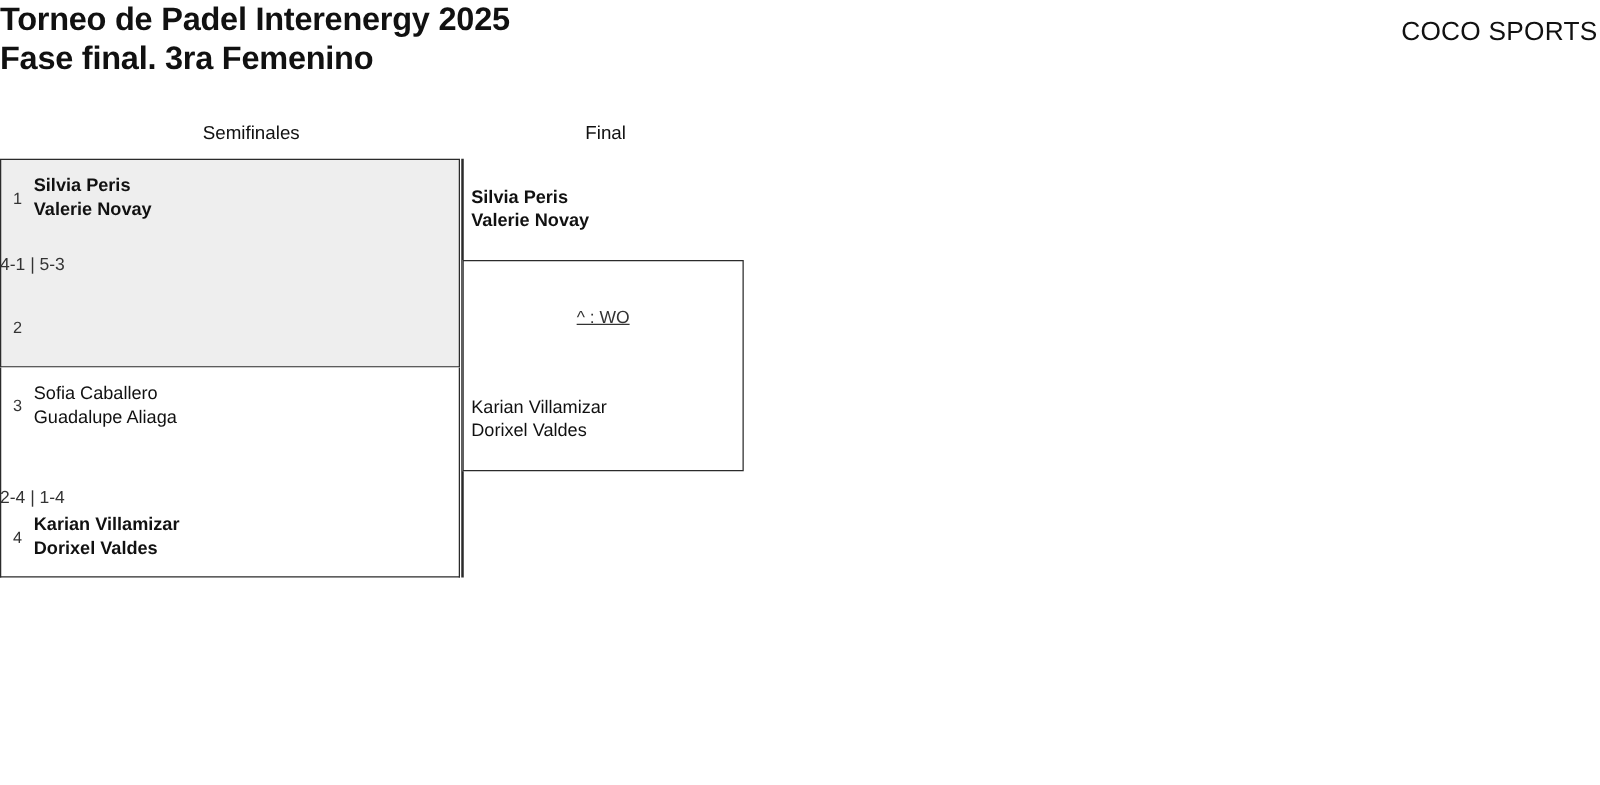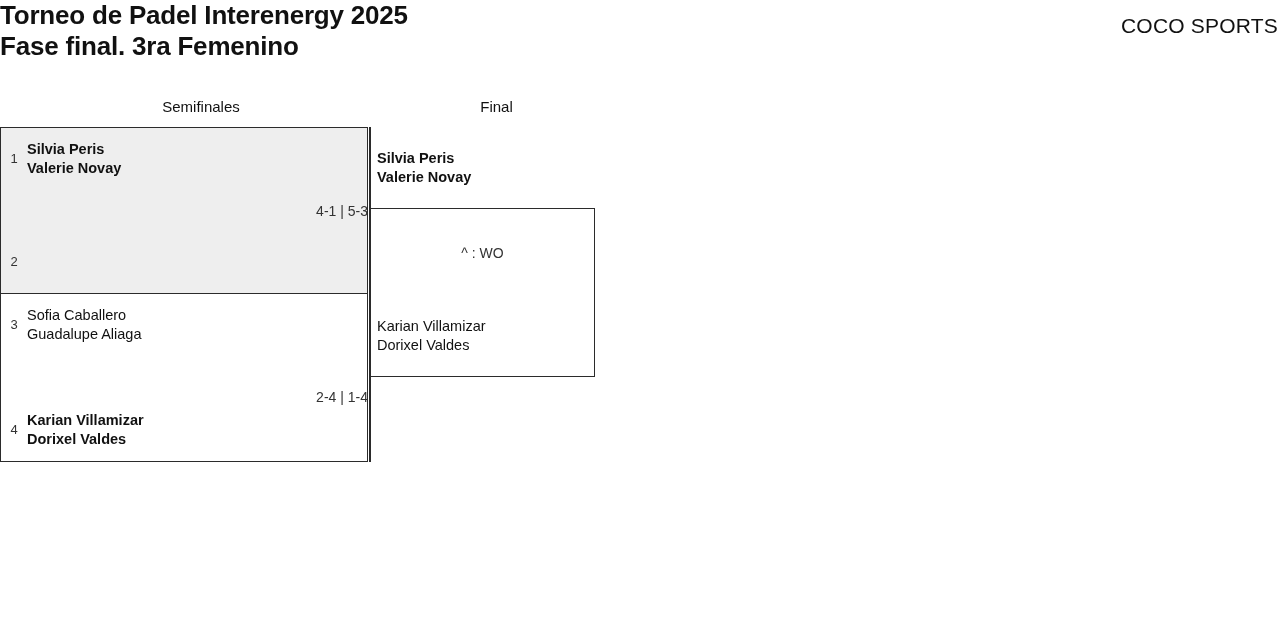--- a/index.html
+++ b/index.html
@@ -53,21 +53,21 @@
     line-height: 19px;
     text-align: center;
     color: #111111;
   }
   #round-header-semis {
     left: 16px;
     top: 97px;
     width: 370px;
   }
   #round-header-final {
-    left: 384px;
+    left: 372px;
     top: 97px;
     width: 225px;
   }
 
   
   #bracket {
     position: absolute;
     left: 0;
     top: 0;
     width: 1280px;
@@ -119,21 +119,21 @@
     white-space: pre-line;
     color: #111111;
   }
   .team-names.winner { font-weight: 700; }
   .team-names.loser  { font-weight: 400; }
 
   .sf-score {
     position: absolute;
     left: 0;
     width: 368px;
-    text-align: right;
+    text-align: left;
     font-size: 14px;
     line-height: 18px;
     color: #333333;
   }
   #sf-score-1 { top: 202px; }
   #sf-score-2 { top: 388px; }
 
   
   #connector-vertical {
     position: absolute;
@@ -179,20 +179,21 @@
   }
   #final-score {
     position: absolute;
     left: 370px;
     top: 244px;
     width: 225px;
     text-align: center;
     font-size: 14px;
     line-height: 18px;
     color: #333333;
+    text-decoration: underline;
   }
 </style>
 </head>
 <body>
 
 <div id="header">
   <div id="tournament-title">Torneo de Padel Interenergy 2025
 Fase final. 3ra Femenino</div>
   <div id="brand">COCO SPORTS</div>
 </div>

